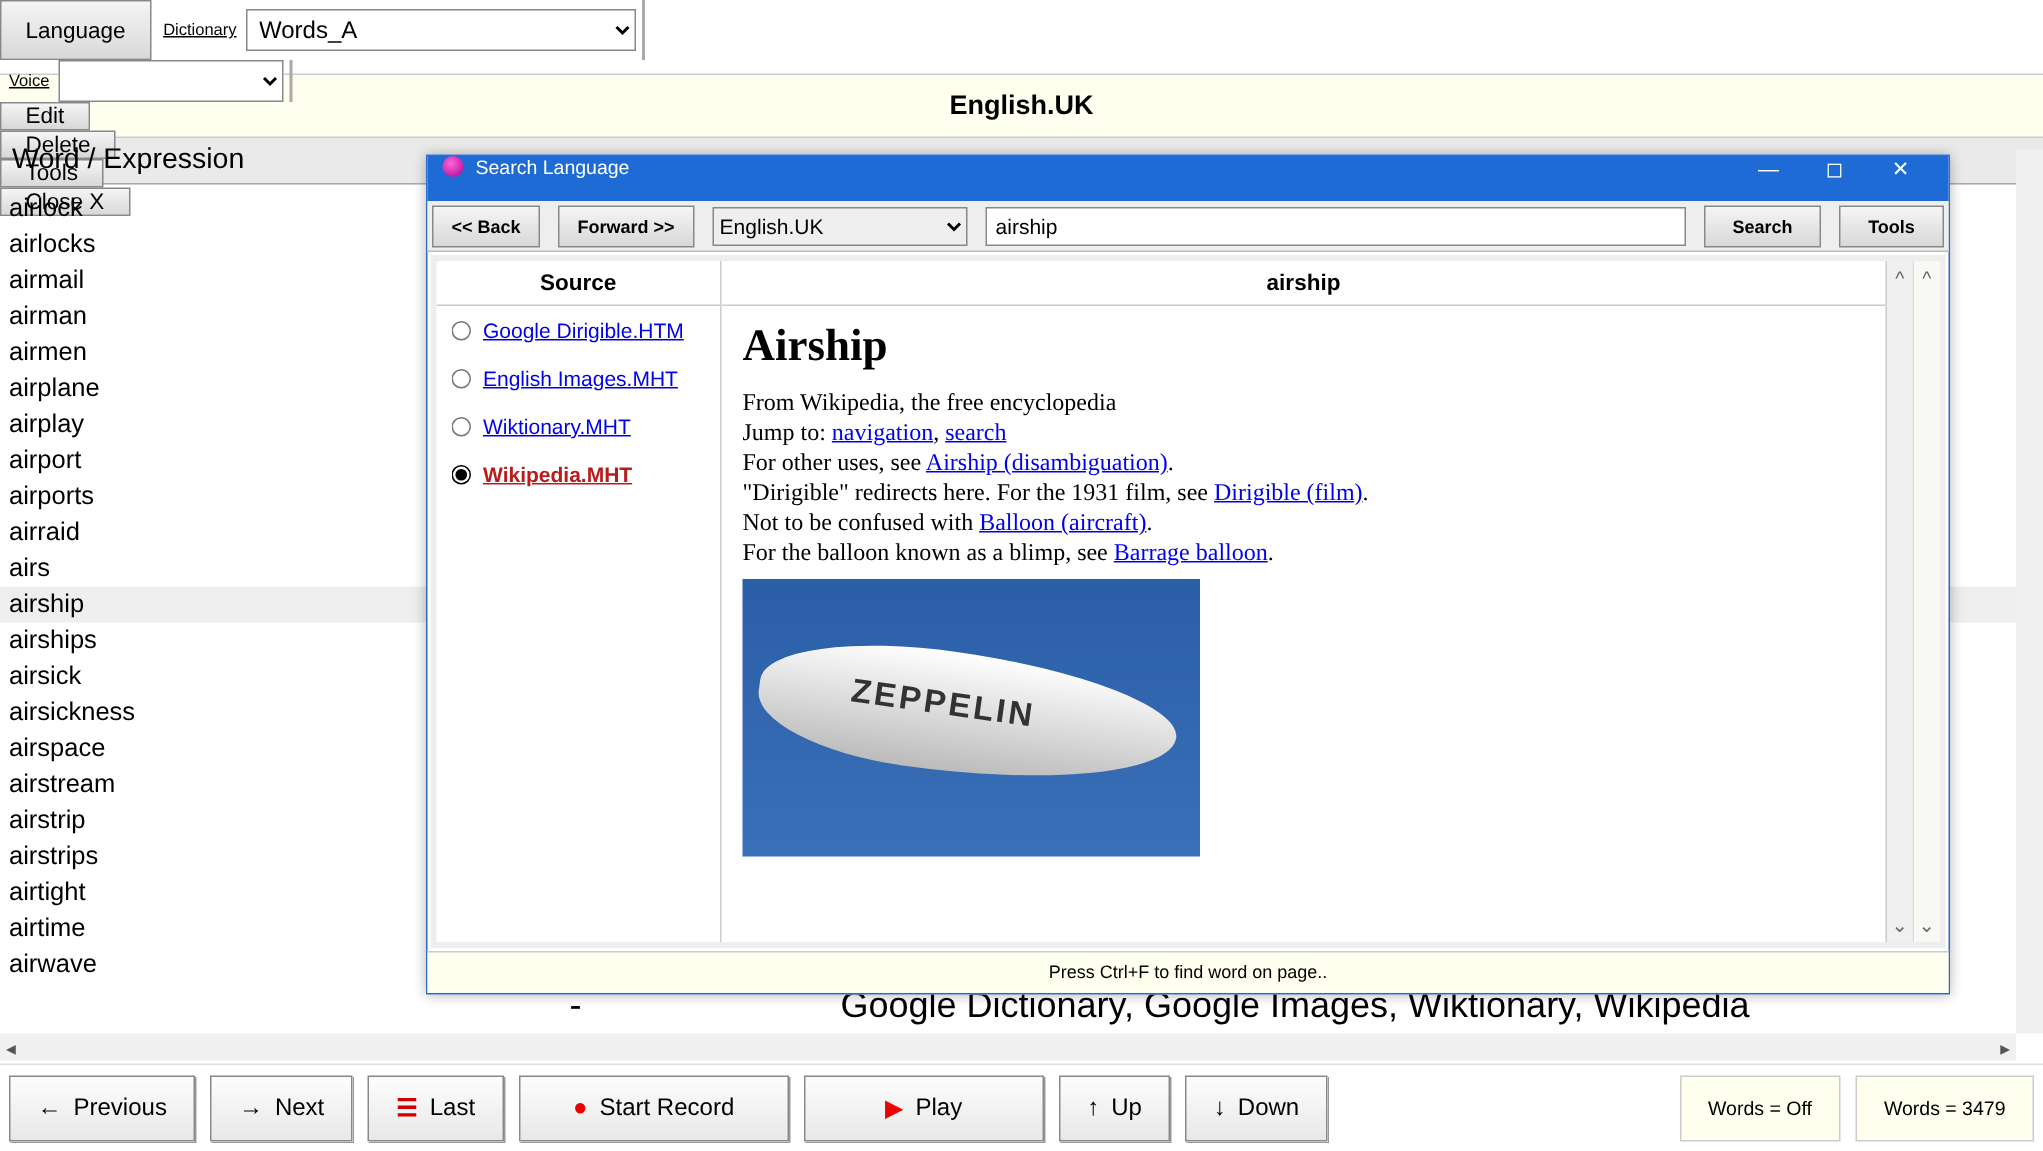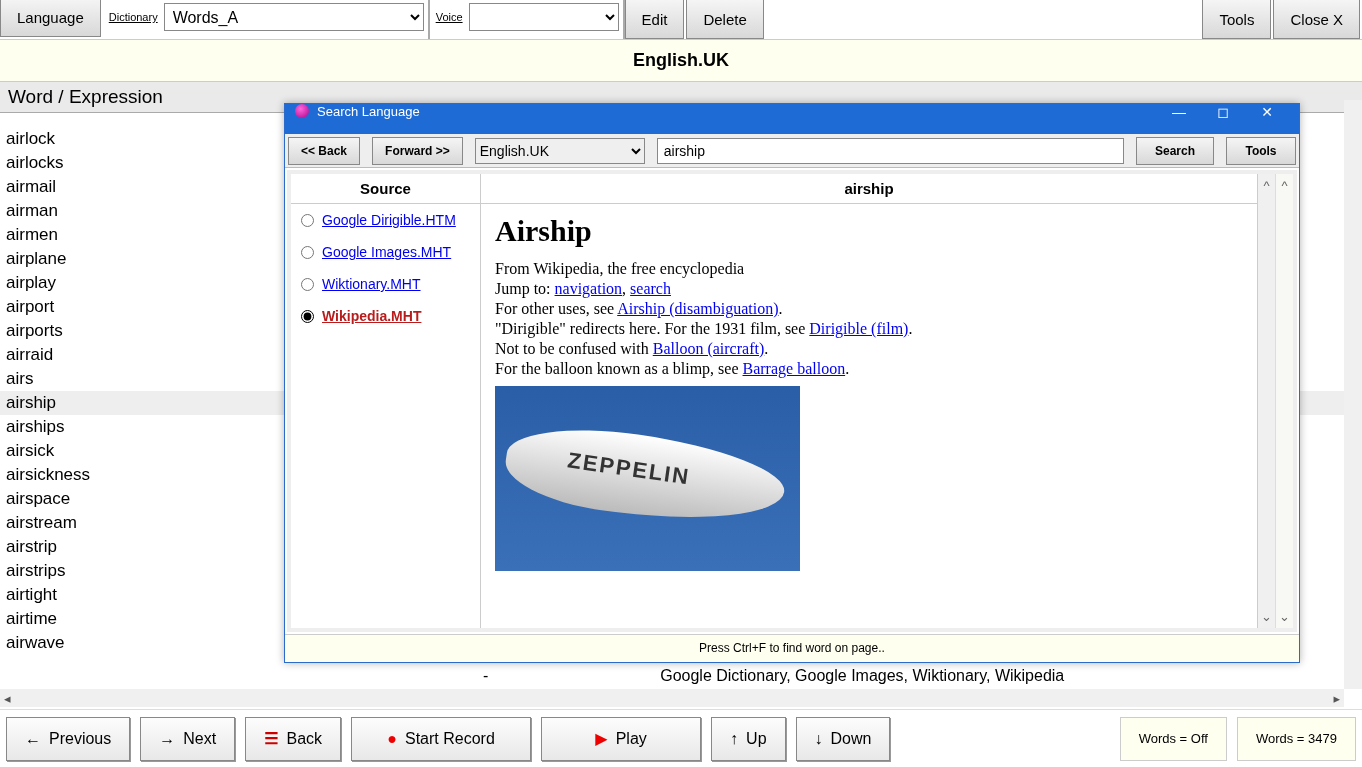--- a/index.html
+++ b/index.html
@@ -1,36 +1,36 @@
 <!DOCTYPE html>
 <html><head>
 <meta charset="utf-8">
 <style>
 * { box-sizing: border-box; margin: 0; padding: 0; }
 body { font-family: Arial, Helvetica, sans-serif; font-size: 13px; background: #fff; overflow: hidden; width: 1362px; height: 767px; position: relative; }
 
 
-.top-toolbar { display: flex; align-items: flex-end; height: 40px; background: #fff; border-bottom: 1px solid #ccc; }
+.top-toolbar { display: flex; align-items: flex-start; height: 50px; background: #fff; border-bottom: 1px solid #ccc; flex-direction: column; }
 .tb-btn { height: 40px; padding: 0 16px; background: linear-gradient(#f5f5f5,#d8d8d8); border: 1px solid #888; font-size: 15px; cursor: pointer; display: flex; align-items: center; justify-content: center; margin-right: 2px; }
 .tb-label { font-size: 11px; padding: 0 6px; text-decoration: underline; }
 .tb-select { height: 28px; font-size: 16px; border: 1px solid #888; background: #fff; padding: 0 4px; }
 .tb-section { display: flex; align-items: center; height: 44px; border-right: 2px solid #aaa; padding-right: 4px; }
 .tb-spacer { flex: 1; }
 
 
 .lang-title { background: #fffff0; text-align: center; font-size: 18px; font-weight: bold; padding: 10px 0; border-bottom: 1px solid #ccc; }
 
 
 .list-header { font-size: 19px; padding: 4px 8px; background: #eaeaea; border-bottom: 1px solid #aaa; }
 .word-list { position: absolute; top: 127px; left: 0; right: 0; bottom: 78px; overflow: hidden; }
 .word-item { font-size: 17px; padding: 2px 6px; cursor: pointer; }
 .word-item.selected { background: #eee; }
 .outer-scroll { position: absolute; right: 0; top: 100px; bottom: 78px; width: 18px; background: #f0f0f0; }
 .bottom-scroll { position: absolute; left: 0; right: 18px; bottom: 60px; height: 18px; background: #f0f0f0; display:flex; align-items:center; }
-.dict-line { position: absolute; bottom: 82px; left: 18px; right: 0; text-align: center; font-size: 16px; }
+.dict-line { position: absolute; bottom: 82px; left: 18px; right: 0; text-align: center; font-size: 24px; }
 
 
 .bottom-toolbar { position: absolute; bottom: 0; left: 0; right: 0; height: 58px; display: flex; align-items: center; padding: 6px; gap: 10px; background: #fff; border-top:1px solid #ddd;}
 .bt-btn { height: 44px; padding: 0 18px; background: linear-gradient(#fdfdfd,#e8e8e8); border: 1px solid #888; font-size: 16px; cursor: pointer; display: flex; align-items: center; gap: 8px; box-shadow: 1px 1px 0 #999;}
 .bt-status { height: 44px; padding: 0 18px; background: #fffff0; border: 1px solid #ccc; font-size: 13px; display: flex; align-items: center; }
 
 
 .modal { position: absolute; left: 284px; top: 103px; width: 1016px; height: 560px; background: #fff; border: 1px solid #2a6bcc; box-shadow: 0 0 8px rgba(0,0,0,.3); display: flex; flex-direction: column; }
 .modal-title { height: 30px; background: #1e6bd6; color: #fff; display: flex; align-items: flex-start; padding: 0 10px; font-size: 13px; }
 .modal-title .icon { width: 14px; height: 14px; background: radial-gradient(circle at 40% 35%, #ff66dd, #aa0088); border-radius: 50%; margin-right: 8px; }
@@ -132,21 +132,21 @@
   <button class="bt-btn">
       <span class="arrow">←</span>
       <span>Previous</span>
     </button>
   <button class="bt-btn">
       <span class="arrow">→</span>
       <span>Next</span>
     </button>
   <button class="bt-btn">
       <span style="color:#c00;font-weight:bold">☰</span>
-      <span>Back</span>
+      <span>Last</span>
     </button>
   <button class="bt-btn" style="width:180px;justify-content:center">
       <span style="color:#e00">●</span>
       <span>Start Record</span>
     </button>
   <button class="bt-btn" style="width:160px;justify-content:center">
       <span style="color:#e00">▶</span>
       <span>Play</span>
     </button>
   <button class="bt-btn">
@@ -182,21 +182,21 @@
   <div class="modal-body">
     <div class="source-col">
       <div class="col-header">Source</div>
       <div id="source-list">
           <div class="source-item">
             <input type="radio" name="src" style="">
             <a>Google Dirigible.HTM</a>
           </div>
           <div class="source-item">
             <input type="radio" name="src" style="">
-            <a>Google Images.MHT</a>
+            <a>English Images.MHT</a>
           </div>
           <div class="source-item">
             <input type="radio" name="src" style="">
             <a>Wiktionary.MHT</a>
           </div>
           <div class="source-item sel">
             <input type="radio" name="src" checked="" style="">
             <a>Wikipedia.MHT</a>
           </div>
         </div>

